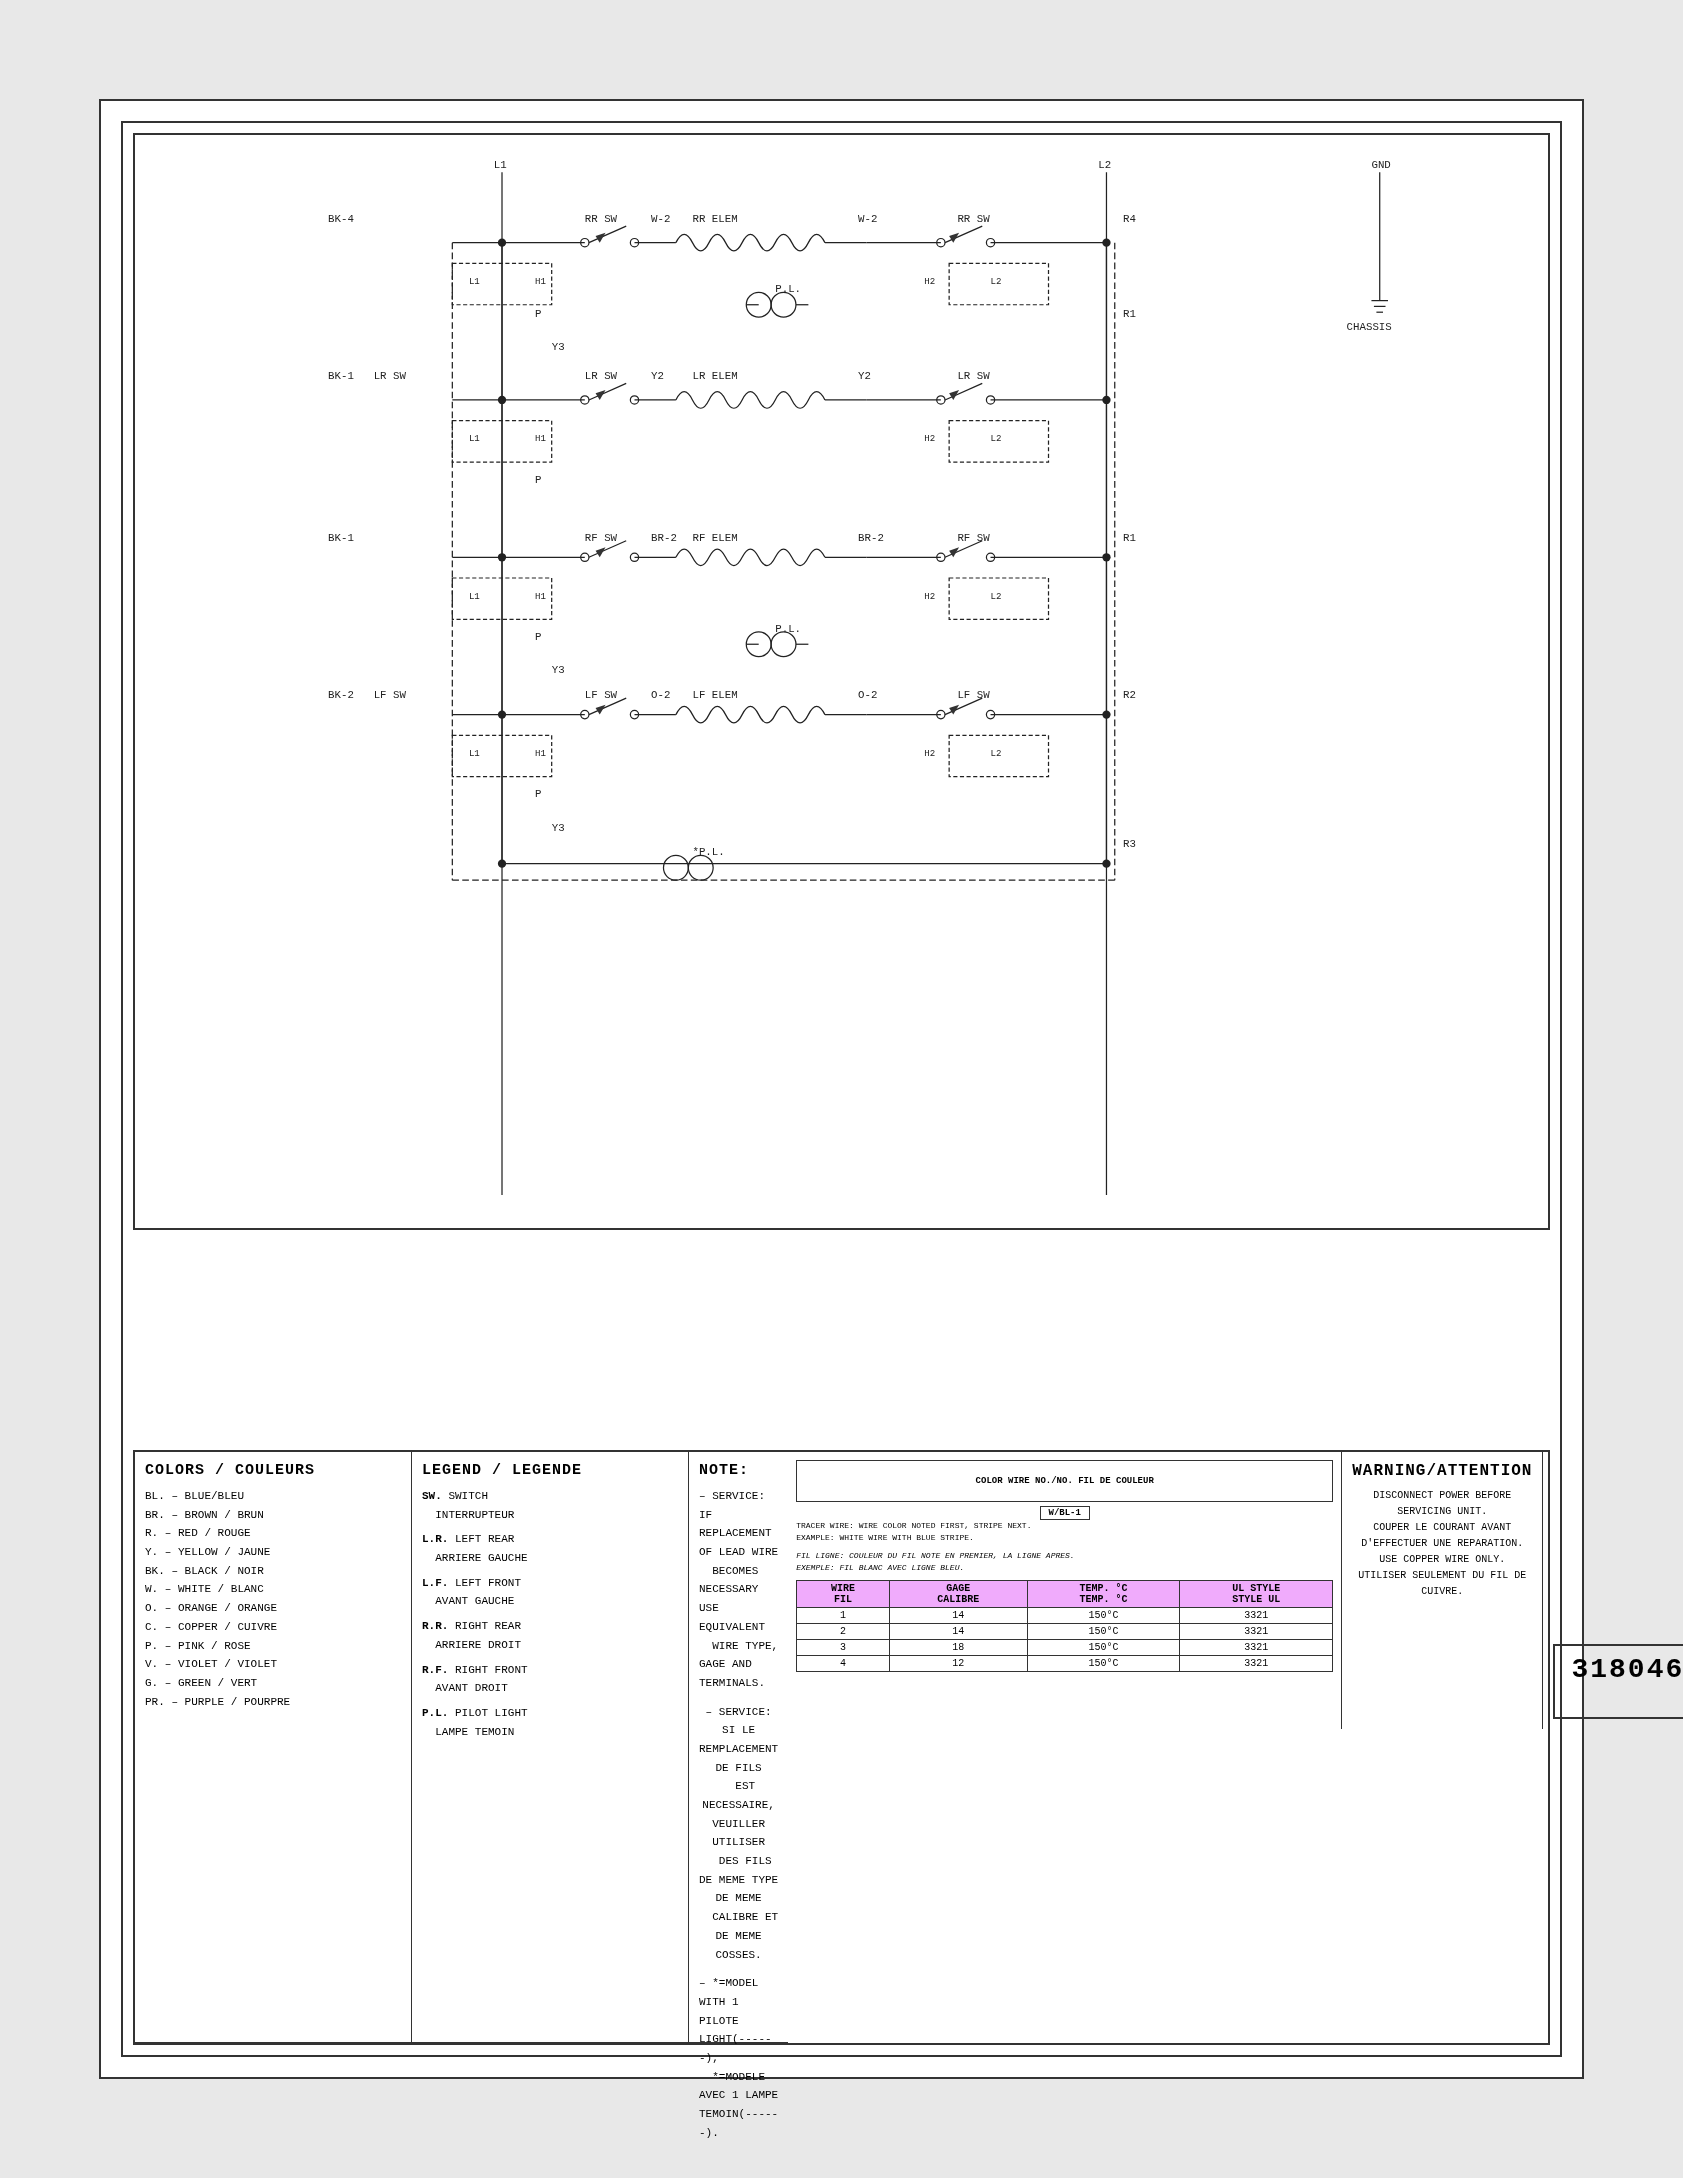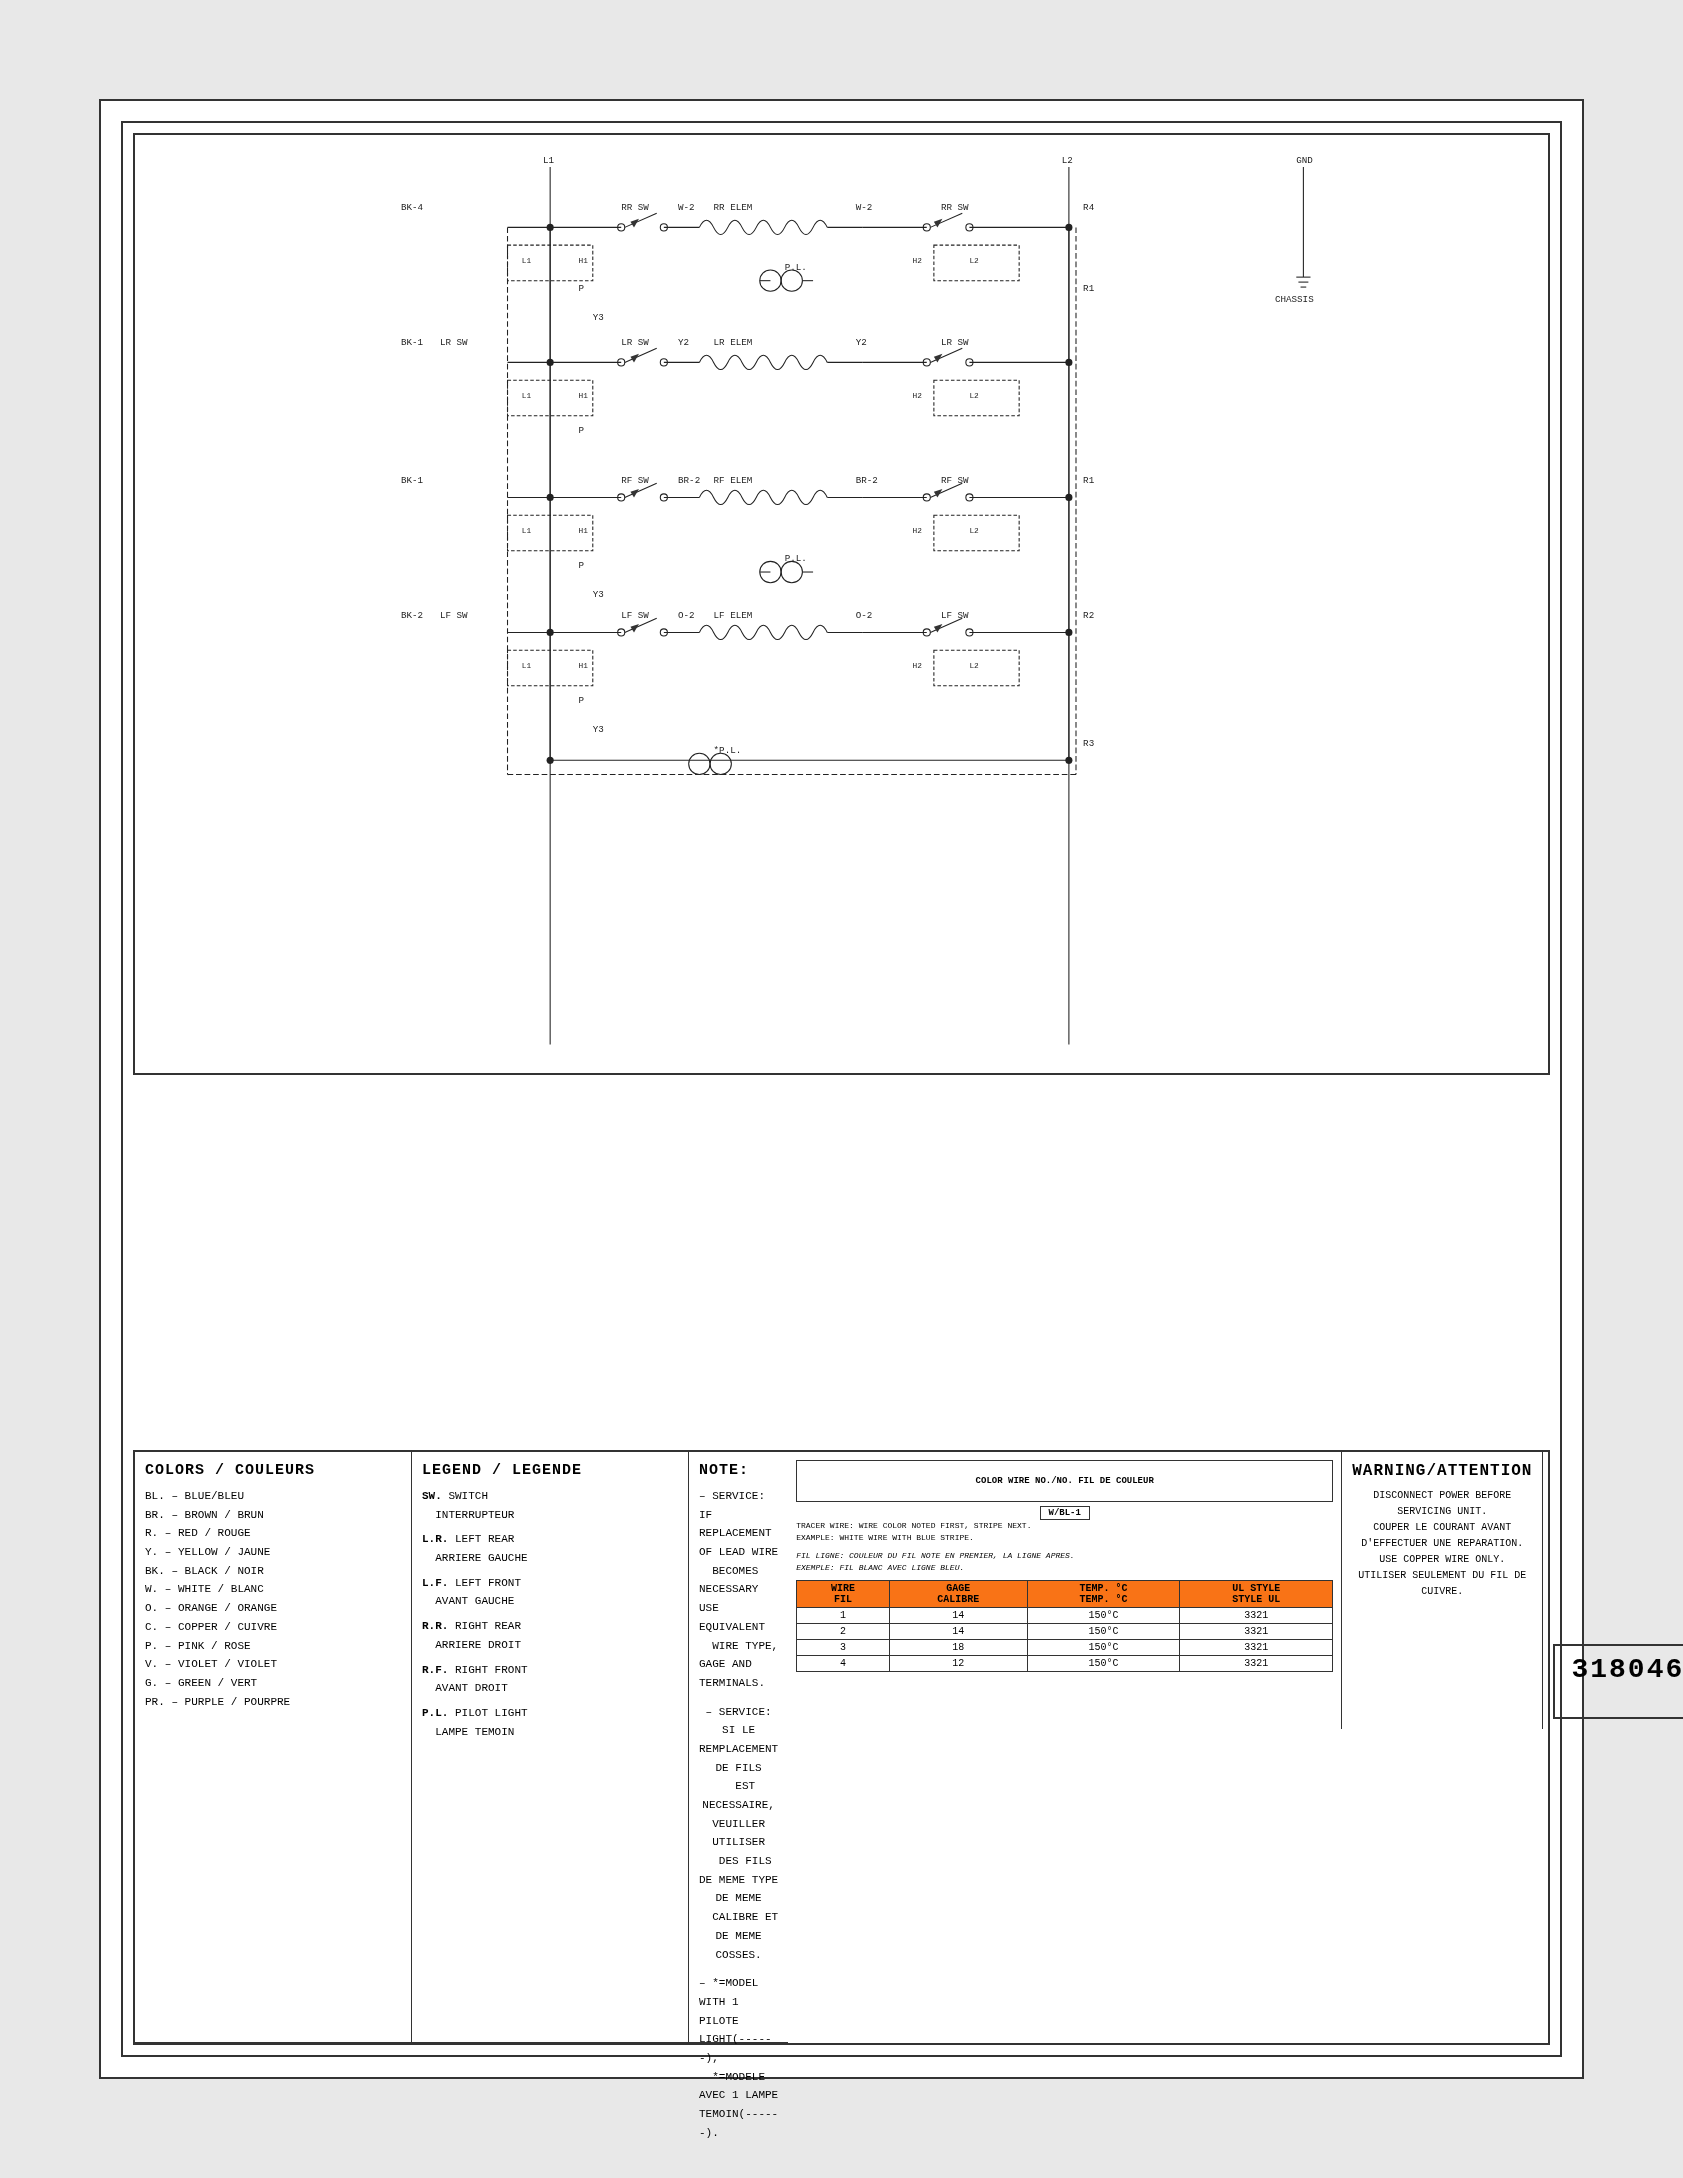--- a/index.html
+++ b/index.html
@@ -25,21 +25,21 @@
       height: 100%;
       border: 2px solid #333;
       position: relative;
     }
     
     .diagram-area {
       position: absolute;
       top: 10px;
       left: 10px;
       right: 10px;
-      height: 942px;
+      height: 1097px;
       border: 2px solid #333;
       text-decoration: underline;
     }
     
     .info-area {
       position: absolute;
       top: 1327px;
       left: 10px;
       right: 10px;
       bottom: 10px;
@@ -120,21 +120,21 @@
       width: 100%;
       border-collapse: collapse;
       font-size: 10px;
     }
     table.wire-table th, table.wire-table td {
       border: 1px solid #333;
       padding: 2px 6px;
       text-align: center;
     }
     table.wire-table th {
-      background: #f97316;
+      background: #f0abfc;
     }
     .warning-title {
       font-size: 16px;
       font-weight: bold;
       text-align: center;
       margin-bottom: 8px;
       letter-spacing: 1px;
     }
     .warning-text {
       font-size: 10px;

